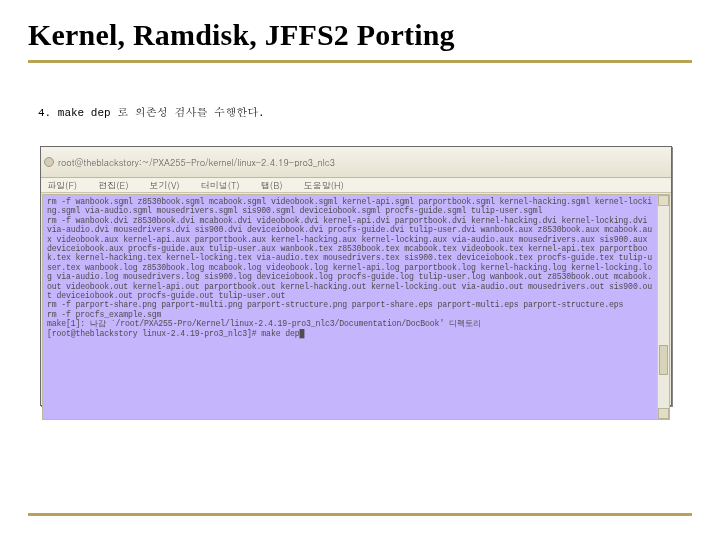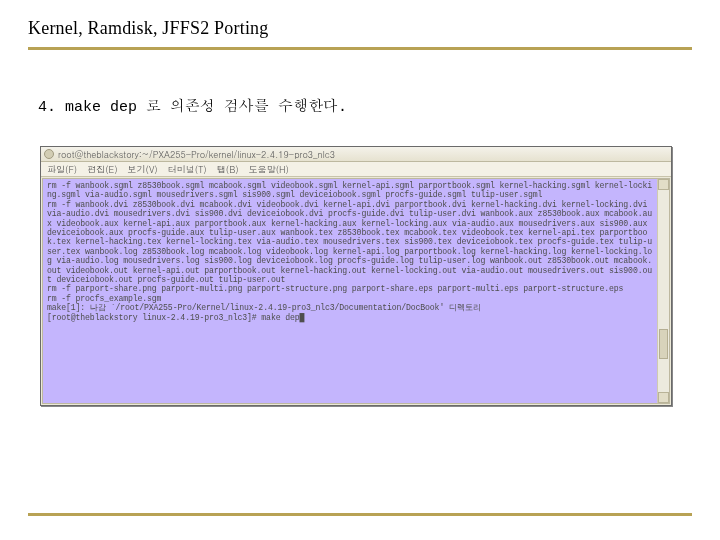--- a/index.html
+++ b/index.html
@@ -17,36 +17,36 @@
     height: 540px;
     box-sizing: border-box;
   }
   .title-wrap {
     position: absolute;
     left: 28px;
     top: 18px;
     width: 664px;
   }
   .title {
-    font-size: 18px;
-    font-weight: normal;
+    font-size: 30px;
+    font-weight: bold;
     letter-spacing: 0.2px;
     color: #000;
     padding-bottom: 6px;
   }
   .title-rule {
     height: 0;
     border-bottom: 3px solid #b8a254;
     margin-top: 2px;
   }
   .body-text {
     position: absolute;
     left: 38px;
-    top: 94px;
-    font-size: 15px;
+    top: 104px;
+    font-size: 11px;
     color: #000;
     font-family: "Courier New", Batang, monospace, serif;
   }
   .footer-rule {
     position: absolute;
     left: 28px;
     bottom: 24px;
     width: 664px;
     height: 0;
     border-bottom: 3px solid #b8a254;
@@ -64,37 +64,37 @@
     box-shadow: 1px 1px 0 #888;
     font-family: "Bitstream Vera Sans", Dotum, sans-serif;
     font-size: 9px;
   }
   .termwin .titlebar {
     height: 14px;
     background: linear-gradient(#f4f2ea, #e6e2d0);
     border-bottom: 1px solid #bdb89f;
     display: flex;
     align-items: center;
-    padding: 0 3px;
+    padding: 8px 3px;
     color: #5a5a5a;
     overflow: hidden;
     white-space: nowrap;
   }
   .termwin .titlebar .dot {
     width: 8px; height: 8px; border-radius: 50%;
     background: #d2cdb4; border: 1px solid #a09a80;
     margin-right: 4px;
     flex: 0 0 auto;
   }
   .termwin .menubar {
     height: 14px;
     background: #f4f1e6;
     border-bottom: 1px solid #c8c3ab;
     display: flex;
-    gap: 10px;
+    gap: 21px;
     align-items: center;
     padding: 0 6px;
     color: #555;
   }
   .termwin .menubar span { white-space: nowrap; }
   .termwin .client {
     position: relative;
     background: #c4b5fd;
     height: 226px;
     margin: 1px;

